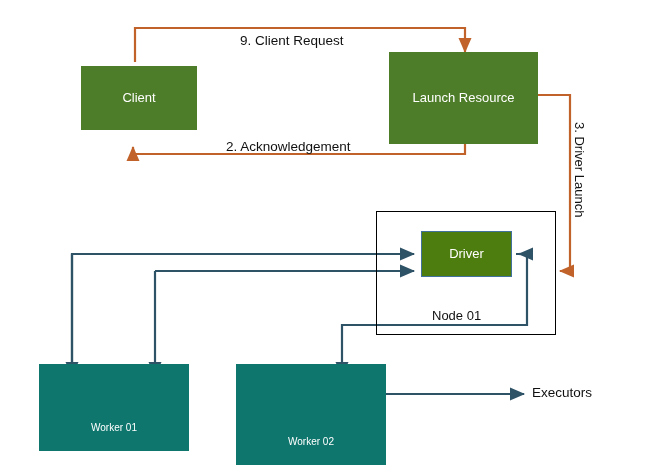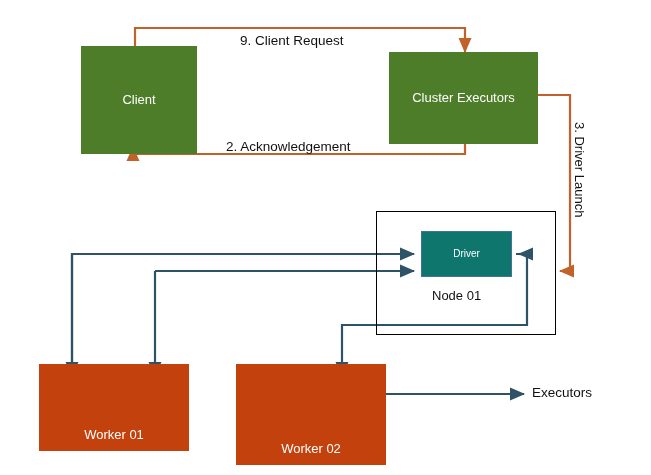--- a/index.html
+++ b/index.html
@@ -30,31 +30,31 @@
     justify-content: center;
     text-align: center;
     line-height: 1.25;
   }
   .green-box {
     background: #4e7d29;
     color: #ffffff;
     font-size: 13px;
   }
   .blue-box {
+    background: #4d7c0f;
+    color: #ffffff;
+    font-size: 13px;
+    border: 1px solid #41719c;
+  }
+  .orange-box {
     background: #0f766e;
     color: #ffffff;
     font-size: 10px;
-    border: 1px solid #41719c;
-  }
-  .orange-box {
-    background: #c2410c;
-    color: #ffffff;
-    font-size: 13px;
     align-items: flex-end;
-    padding-bottom: 8px;
+    padding-bottom: 17px;
   }
   .node-container {
     position: absolute;
     box-sizing: border-box;
     border: 1.5px solid #000000;
     background: transparent;
   }
   .plain-label {
     position: absolute;
     color: #111111;
@@ -122,37 +122,37 @@
     <g>
       <path d="M345,394 L524,394" fill="none" stroke="#2e5266" stroke-width="2.2" marker-end="url(#arrow-steel)"></path>
     </g>
 
     <polygon points="74,377 95,414 53,414" fill="#ffc000"></polygon>
     <polygon points="155,377 176,414 134,414" fill="#ffc000"></polygon>
 
     <polygon points="342,377 363,414 321,414" fill="#ffc000"></polygon>
   </svg>
 
-  <div class="node-box green-box" style="left:81px; top:46px; width:116px; height:108px;">
+  <div class="node-box green-box" style="left:81px; top:66px; width:116px; height:64px;">
     <span>Client</span>
   </div>
 
   <div class="node-box green-box" style="left:389px; top:52px; width:149px; height:92px;">
     <span>
-      <span class="cr-line2">Cluster Executors</span>
+      <span class="cr-line2">Launch Resource</span>
     </span>
   </div>
 
   <div class="node-container" style="left:376px; top:211px; width:180px; height:124px;"></div>
 
   <div class="node-box blue-box" style="left:421px; top:231px; width:91px; height:46px;">
     <span>Driver</span>
   </div>
 
-  <div class="plain-label" style="left:432px; top:288px;">Node 01</div>
+  <div class="plain-label" style="left:432px; top:308px;">Node 01</div>
 
   <div class="node-box orange-box" style="left:39px; top:364px; width:150px; height:87px;">
     <span>Worker 01</span>
   </div>
 
   <div class="node-box orange-box" style="left:236px; top:364px; width:150px; height:101px;">
     <span>Worker 02</span>
   </div>
 
   <div class="arrow-label" style="left:240px; top:33px;">9. Client Request</div>

